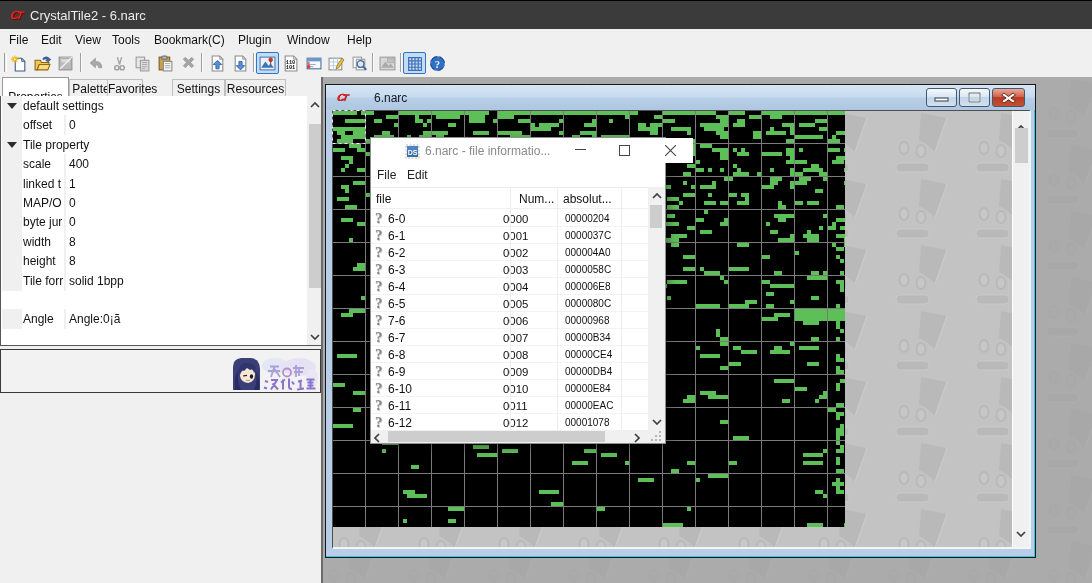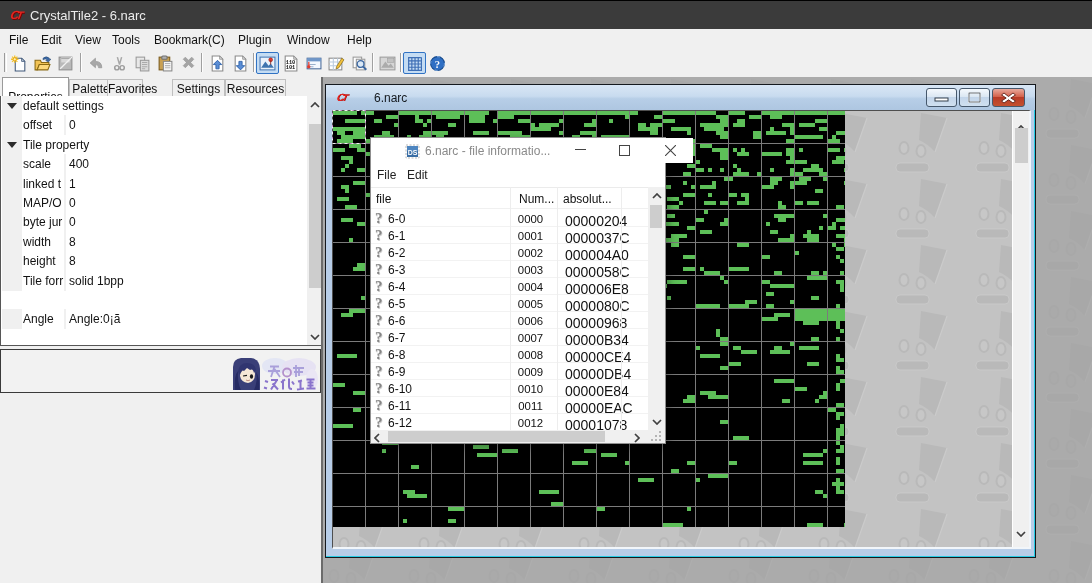--- a/index.html
+++ b/index.html
@@ -77,22 +77,22 @@
 
 #dialog { left:370px; top:137px; width:296px; height:307px; background:#fff;
   border:1px solid #8f8f8f; box-shadow:2px 3px 9px rgba(0,0,0,0.4); font-size:12px; color:#111; }
 #dlgtitle { position:absolute; left:0; top:0; width:100%; height:25px; background:#fff;margin-left:28px; }
 #dlgtitle .txt { position:absolute; left:26px; top:6px; color:#8a8a8a; font-size:12px; }
 #dlgmenu { position:absolute; left:0; top:25px; width:100%; height:24px; }
 #dlghead { position:absolute; left:0; top:49px; width:100%; height:22px; border-top:1px solid #ebebeb; border-bottom:1px solid #f0f0f0; }
 .dlgrow { position:absolute; left:0; width:278px; height:17px; border-bottom:1px solid #f2f2f2; }
 .dlgrow .q { position:absolute; left:4px; top:0px; color:#8f8f8f; font-size:15px; font-weight:bold; font-family:'Liberation Serif',serif; color:#858585; text-shadow:0.7px 0.7px 0 #cfcfcf;}
 .dlgrow .nm { position:absolute; left:17px; top:2px; }
-.dlgrow .num { position:absolute; left:139px; top:3px; width:41px; text-align:center; font-size:11.4px; }
-.dlgrow .hex { position:absolute; left:194px; top:3px; font-size:14px; }
+.dlgrow .num { position:absolute; left:132px; top:3px; width:41px; text-align:left; font-size:11.4px; }
+.dlgrow .hex { position:absolute; left:194px; top:3px; font-size:10px; }
 .colline { position:absolute; top:49px; width:1px; background:#ededed; }
 </style></head>
 <body>
 <div id="app">
 
   <div class="abs" id="titlebar">
     <svg class="abs" style="left:9px;top:7px" width="16" height="16" viewBox="0 0 16 16">
         <g transform="skewX(-12)" font-family="Liberation Sans" font-weight="bold" font-style="italic">
           <text x="4" y="12" font-size="12" fill="#7a0000">C</text>
           <text x="10" y="12" font-size="11" fill="#7a0000">T</text>
@@ -536,21 +536,21 @@
           <span class="hex">000006E8</span>
         </div>
         <div class="dlgrow" style="top:157px">
           <span class="q">?</span>
           <span class="nm">6-5</span>
           <span class="num">0005</span>
           <span class="hex">0000080C</span>
         </div>
         <div class="dlgrow" style="top:174px">
           <span class="q">?</span>
-          <span class="nm">6-6</span>
+          <span class="nm">7-6</span>
           <span class="num">0006</span>
           <span class="hex">00000968</span>
         </div>
         <div class="dlgrow" style="top:191px">
           <span class="q">?</span>
           <span class="nm">6-7</span>
           <span class="num">0007</span>
           <span class="hex">00000B34</span>
         </div>
         <div class="dlgrow" style="top:208px">

